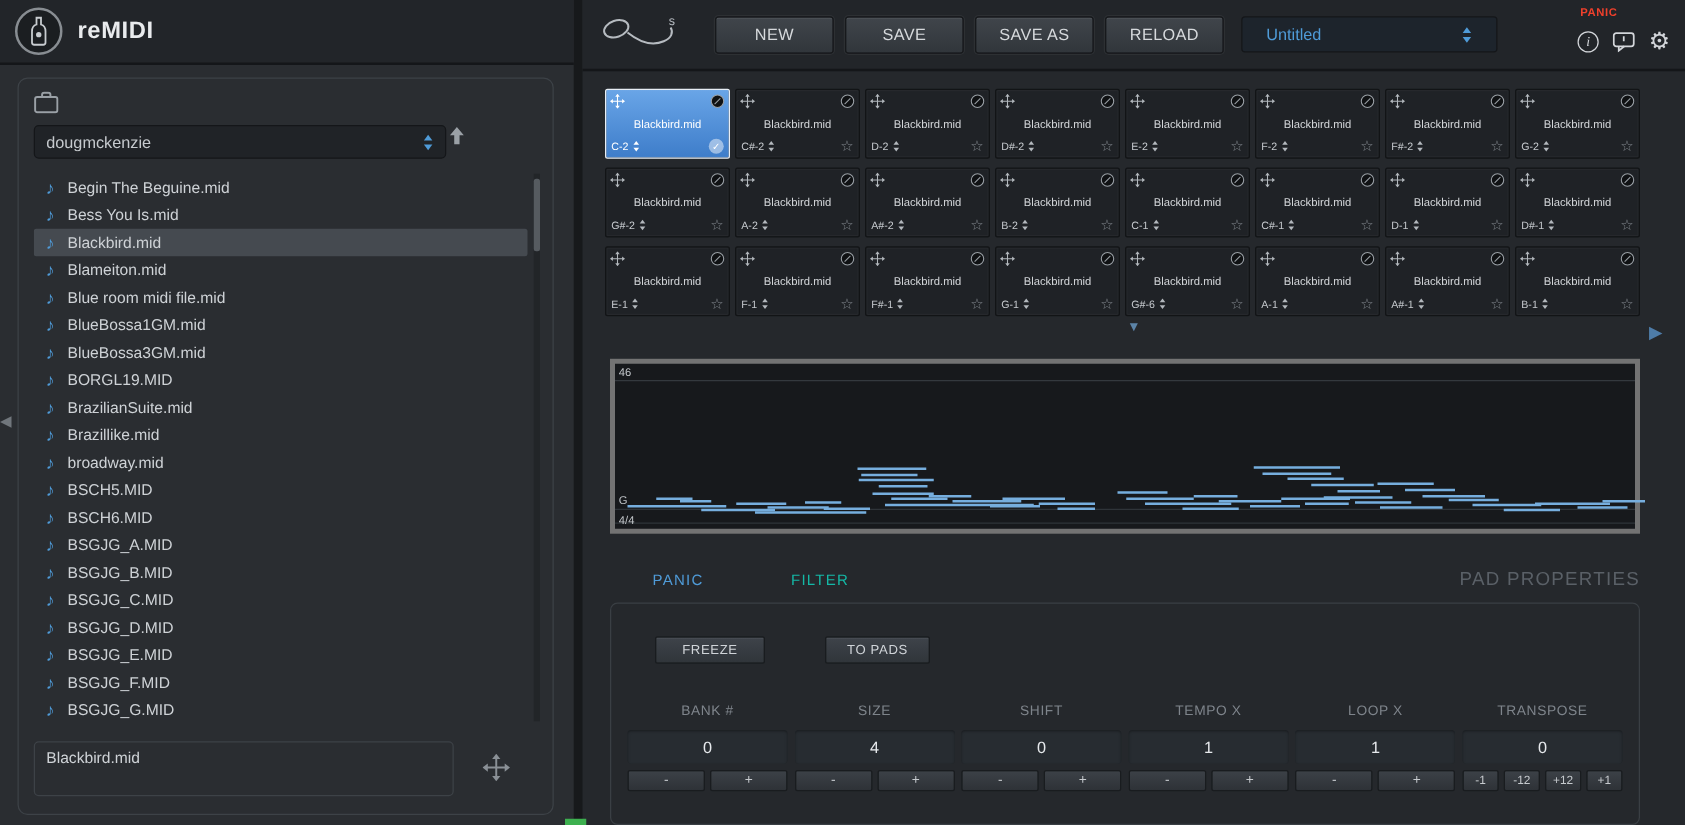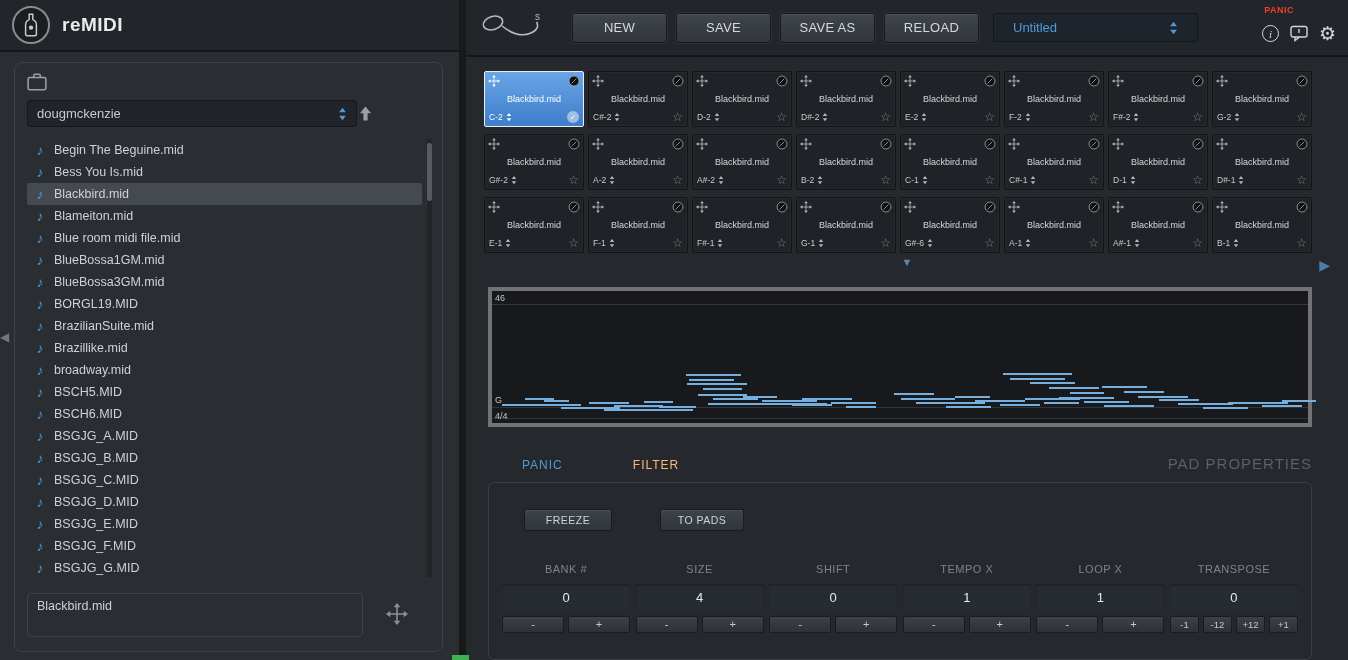--- a/index.html
+++ b/index.html
@@ -10,21 +10,21 @@
   .app{display:flex;width:100%;height:100%}
 
   
   .left-col{width:459px;background:#2a2d31;display:flex;flex-direction:column}
   .topbar{background:#222529;border-bottom:2px solid #141619;flex:0 0 auto}
   .left-top{height:52px;display:flex;align-items:center;gap:12px;padding:0 12px}
   .logo-circle{width:38px;height:38px;border:2px solid #888d92;border-radius:50%;display:flex;align-items:center;justify-content:center;background:#1b1e21}
   .app-title{font-size:19px;font-weight:bold;color:#e9ebed;letter-spacing:.5px}
   .browser{margin:10px 16px 8px 14px;border:1px solid #3d4247;border-radius:8px;flex:1;min-height:0;padding:10px 12px;display:flex;flex-direction:column}
   .briefcase{width:20px;height:18px;flex:0 0 auto}
-  .folder-row{display:flex;align-items:center;margin-top:9px}
+  .folder-row{display:flex;align-items:flex-start;margin-top:9px}
   .folder-select{flex:0 0 330px;height:27px;background:#202327;border:1px solid #141619;border-radius:4px;display:flex;align-items:center;padding:0 9px;font-size:13px;color:#c6cace}
   .sel-val{flex:1;overflow:hidden;white-space:nowrap}
   .updown{width:9px;height:14px;color:var(--accent);flex:0 0 auto}
   .up-btn{background:none;border:none;line-height:0}
   .file-list{margin-top:12px;flex:1;min-height:0;position:relative;overflow:hidden;padding-right:8px}
   .file-row{height:22px;display:flex;align-items:center;gap:9px;padding:0 8px;font-size:12.5px;color:#ced2d6;border-radius:2px}
   .file-row.selected{background:#454a50}
   .note-ic{color:var(--accent);font-size:14px;width:10px;text-align:center}
   .file-nm{white-space:nowrap}
   .scroll-track{position:absolute;top:0;right:0;width:5px;height:100%;background:#222528}
@@ -73,21 +73,21 @@
   .pv-line1{position:absolute;top:116px;left:0;right:0;height:1px;background:#2f3439}
   .pv-line2{position:absolute;top:127px;left:0;right:0;height:1px;background:#2f3439}
   .pv-g{position:absolute;left:3px;top:104px;font-size:9px;color:#c0c4c8}
   .pv-sig{position:absolute;left:3px;bottom:2px;font-size:9px;color:#c0c4c8}
   .note-canvas{position:absolute;inset:0}
   .pv-note{position:absolute;height:2px;background:var(--note)}
 
   .tabs-row{margin:28px 0 0 22px;width:824px;display:flex;align-items:baseline}
   .tab{font-size:12px;letter-spacing:1px}
   .tab.active{color:var(--accent);margin-left:34px}
-  .tab.inactive{color:#fdba74;margin-left:70px}
+  .tab.inactive{color:#14b8a6;margin-left:70px}
   .props-title{margin-left:auto;font-size:15px;color:#5a6067;letter-spacing:1px}
 
   .props-panel{margin:10px 0 0 22px;width:824px;height:178px;border:1px solid #3a3f44;border-radius:6px;padding:26px 13px 0}
   .freeze-row{display:flex;gap:48px;padding-left:22px}
   .panel-btn{height:22px;background:linear-gradient(#3e434a,#30353a);border:1px solid #191c1f;border-radius:2px;color:#d0d4d8;font-size:10.5px;letter-spacing:.5px;box-shadow:inset 0 1px 0 rgba(255,255,255,.07)}
   .freeze-btn{width:88px}
   .topads-btn{width:84px}
   .controls-row{margin-top:32px;display:flex;justify-content:space-between}
   .ctrl{width:128px;text-align:center}
   .ctrl-lbl{font-size:11px;color:#7e848b;letter-spacing:.5px;margin-bottom:9px}

